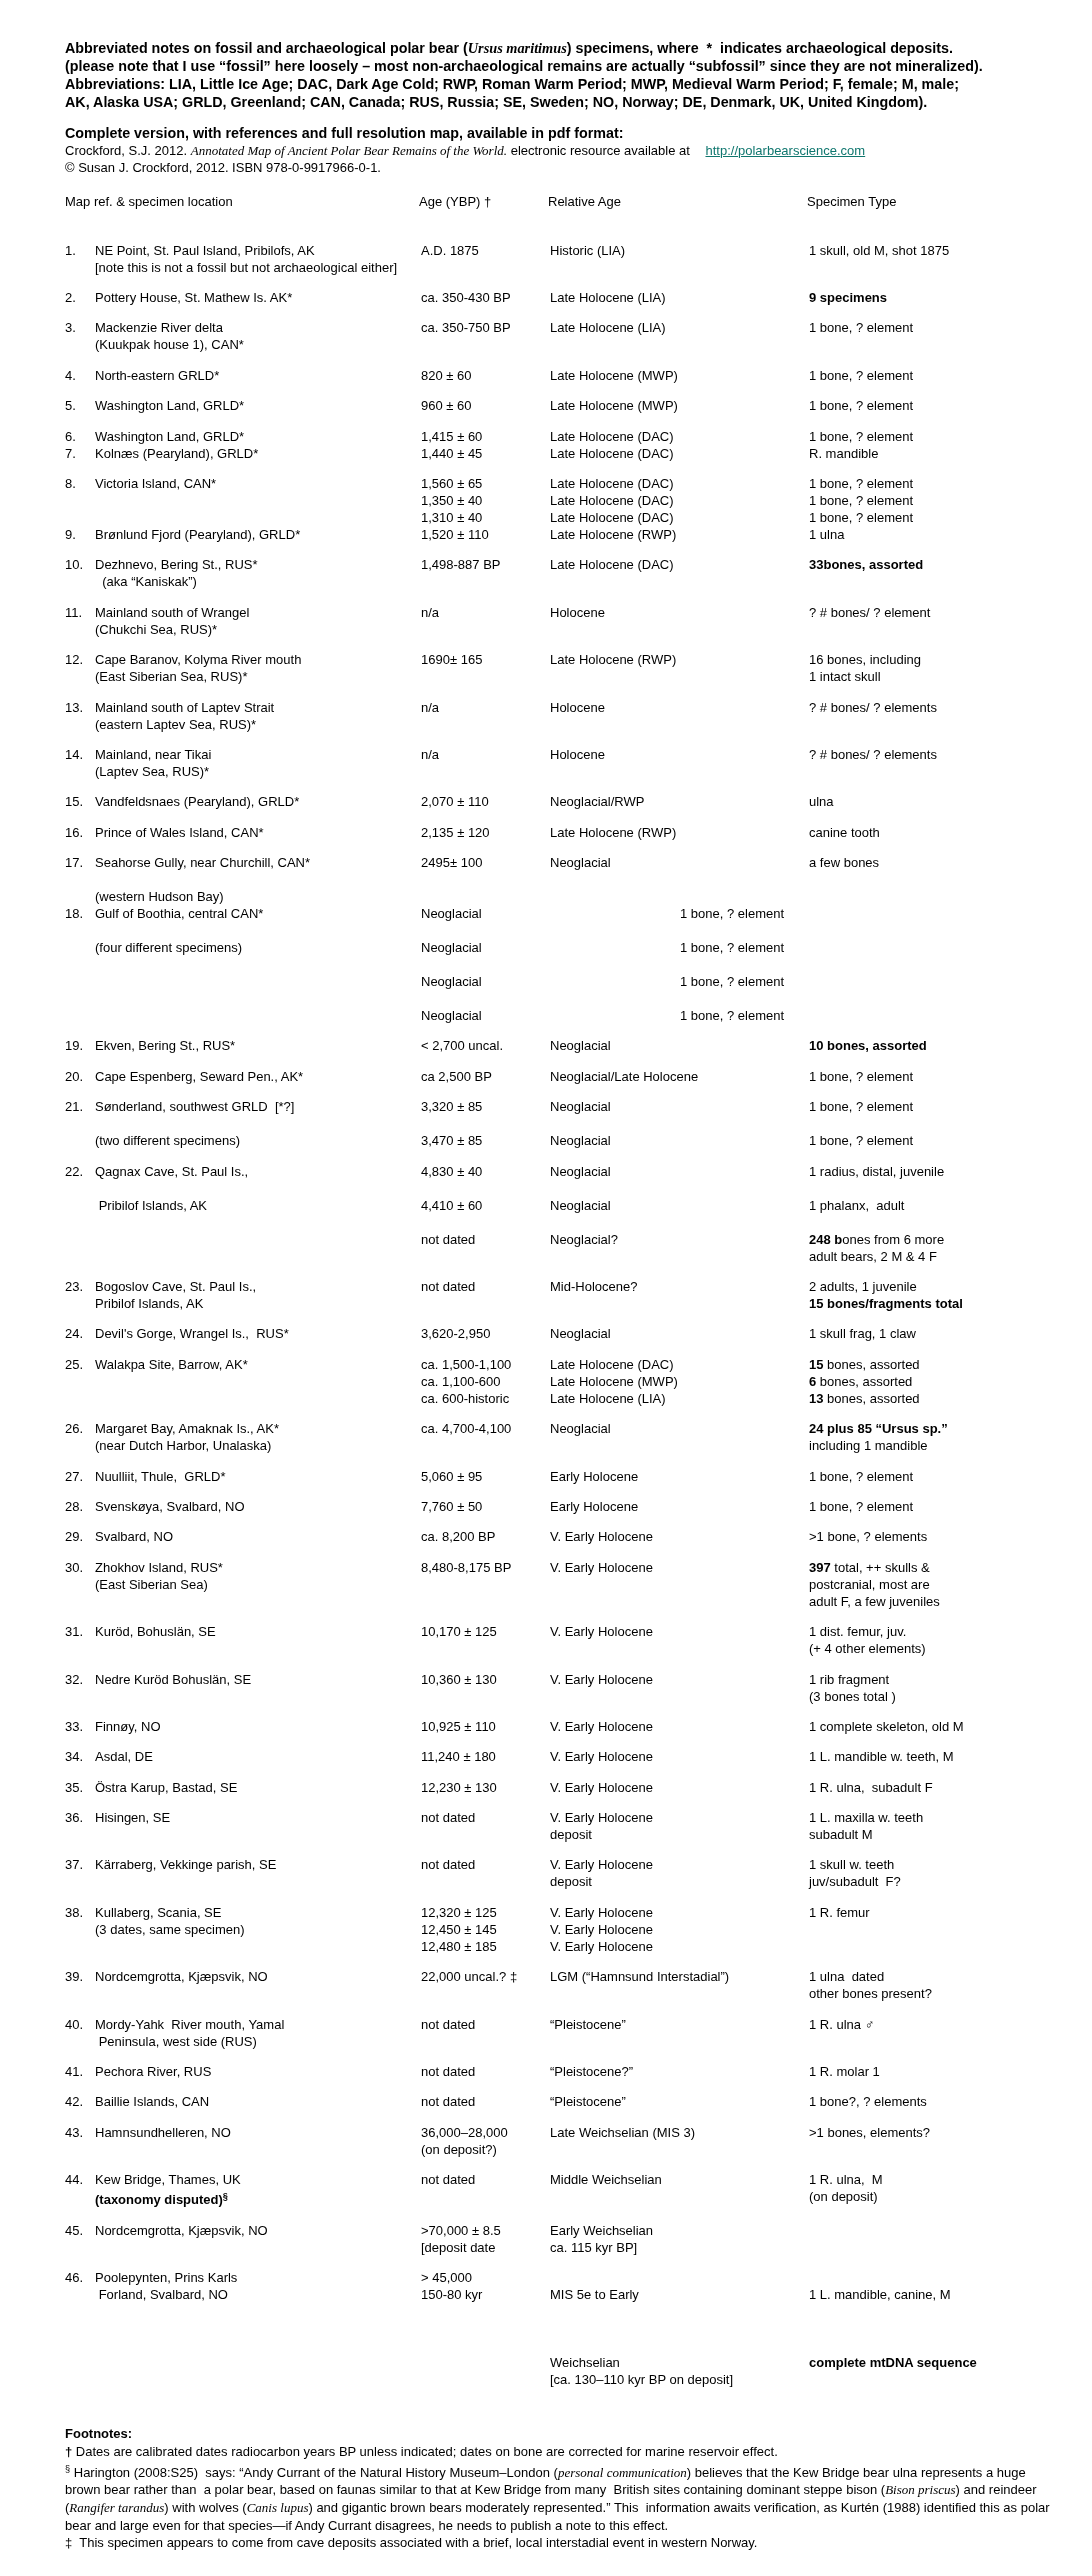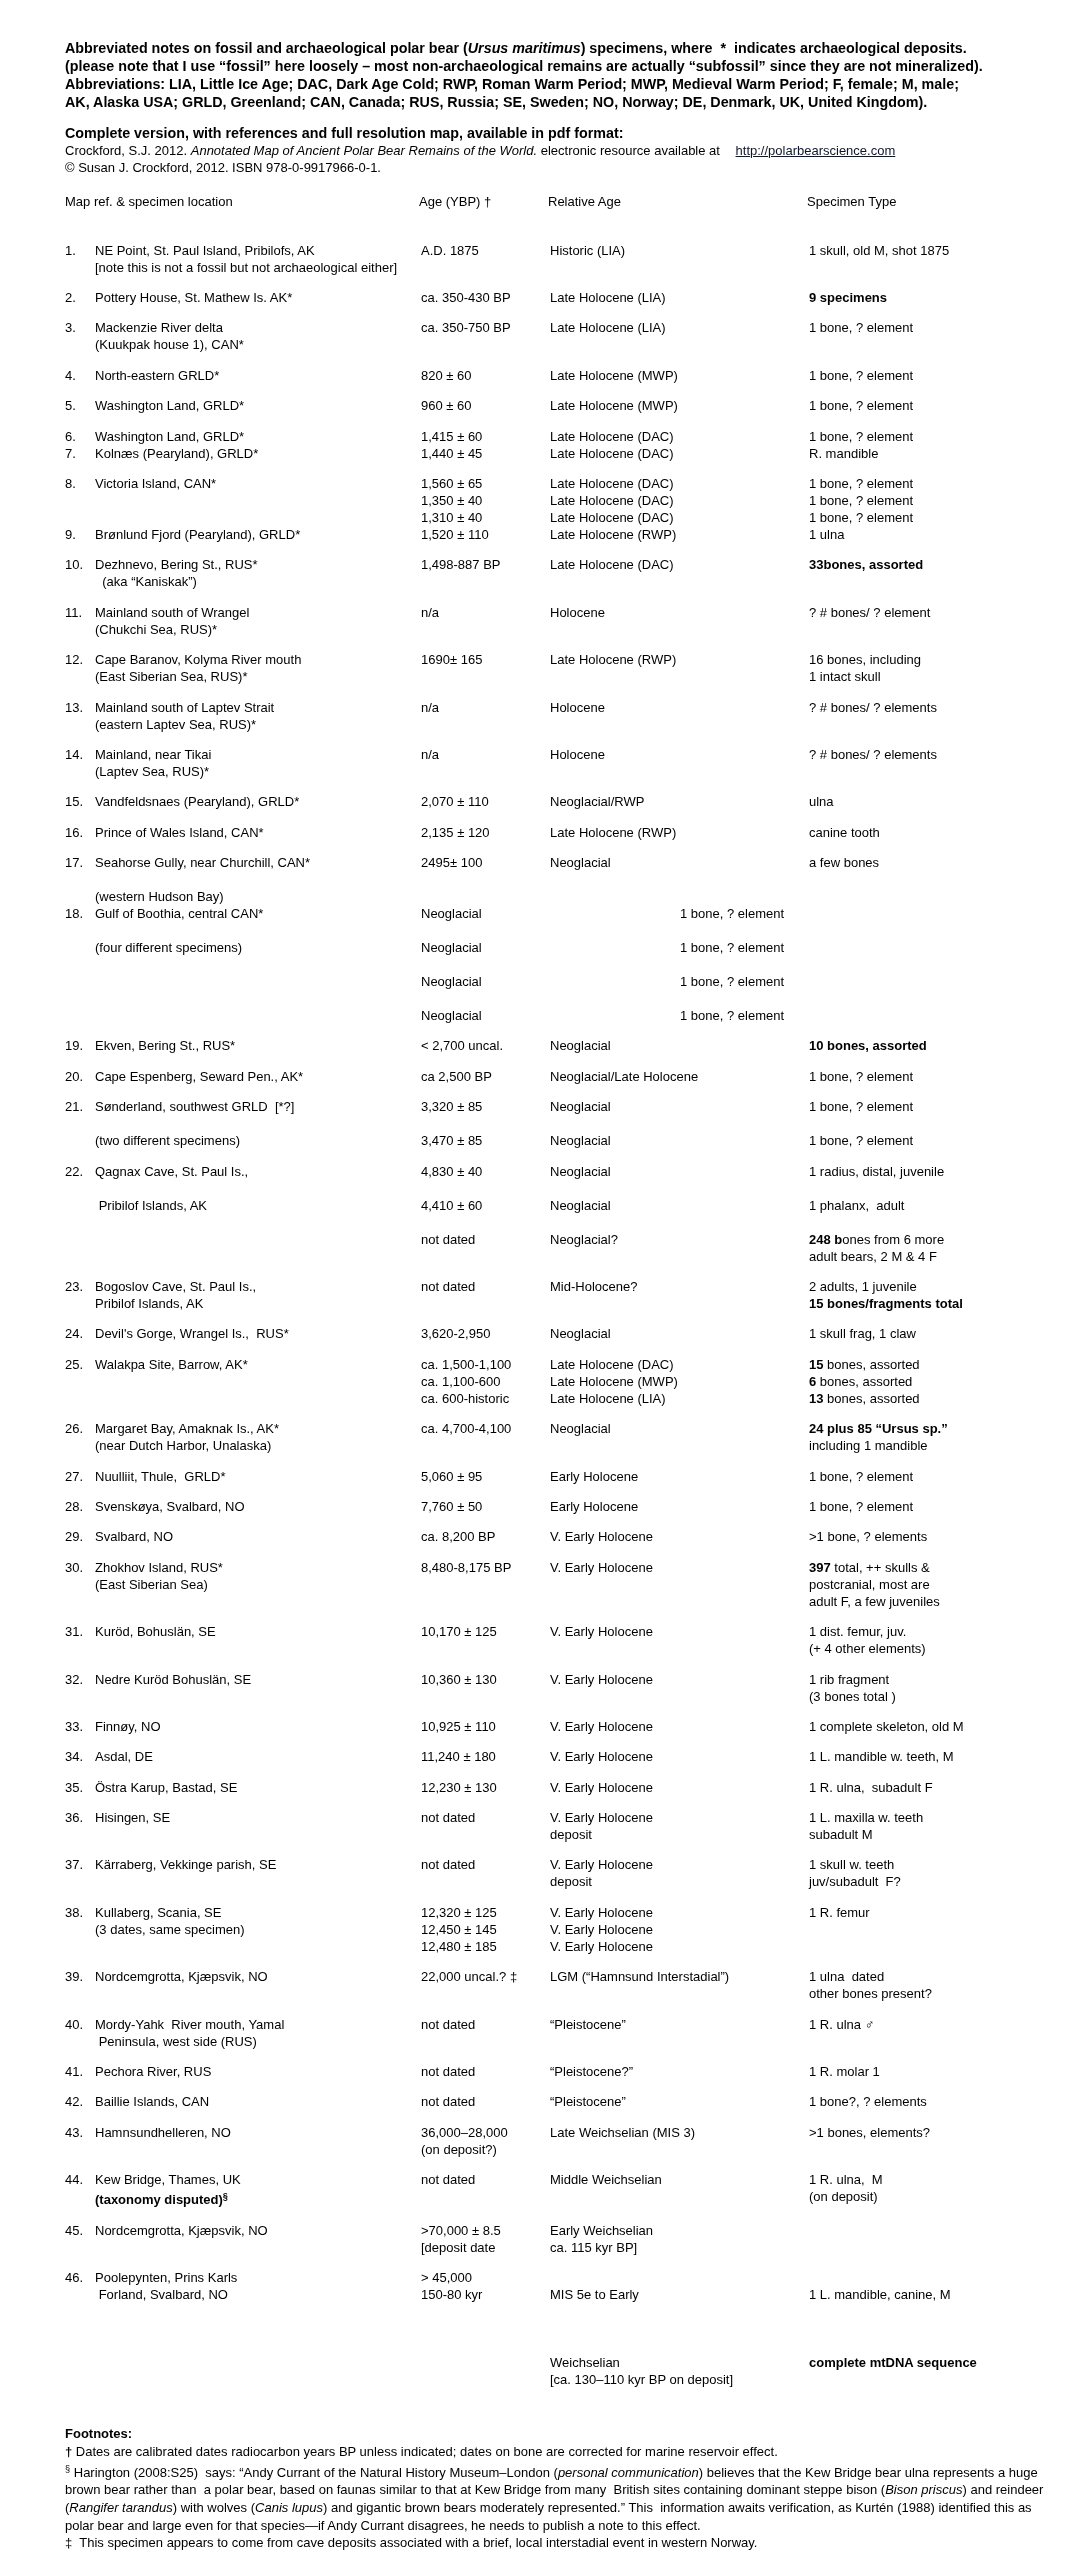--- a/index.html
+++ b/index.html
@@ -3,21 +3,21 @@
 <meta charset="utf-8">
 <style>
   html,body{margin:0;padding:0;background:#ffffff;}
   .page{
     width:1093px;min-height:2576px;box-sizing:border-box;
     padding:39px 35px 25px 65px;
     font-family:"Liberation Sans","DejaVu Sans",sans-serif;
     font-size:13px;line-height:17px;color:#000;
   }
   .b{font-weight:bold;}
-  .i{font-style:italic;}
+  .i{font-style:italic;font-family:Liberation Serif, serif;}
   .sup{vertical-align:super;font-size:9.2px;}
   .bsup{vertical-align:super;font-size:9.2px;font-weight:bold;}
   a.link{color:#0000ee;text-decoration:underline;cursor:pointer;}
   #intro{font-weight:bold;font-size:14.3px;line-height:18px;}
   #intro .ln{min-height:18px;}
   .pdf-block{margin-top:12.6px;}
   .pdf-head{font-weight:bold;font-size:14.3px;line-height:18px;}
   .ln{min-height:17px;white-space:pre-wrap;}
   .thead{display:flex;font-weight:normal;margin-top:17px;}
   .thead .h1{width:354px;flex:none;}
@@ -44,21 +44,21 @@
 
   <header>
     <div id="intro">
         <div class="ln"><span>Abbreviated notes on fossil and archaeological polar bear (</span><span class="i">Ursus maritimus</span><span>) specimens, where  *  indicates archaeological deposits.</span></div>
         <div class="ln"><span>(please note that I use “fossil” here loosely – most non-archaeological remains are actually “subfossil” since they are not mineralized).</span></div>
         <div class="ln"><span>Abbreviations: LIA, Little Ice Age; DAC, Dark Age Cold; RWP, Roman Warm Period; MWP, Medieval Warm Period; F, female; M, male;</span></div>
         <div class="ln"><span>AK, Alaska USA; GRLD, Greenland; CAN, Canada; RUS, Russia; SE, Sweden; NO, Norway; DE, Denmark, UK, United Kingdom).</span></div>
       </div>
     <div class="pdf-block">
       <div class="pdf-head">Complete version, with references and full resolution map,  available in pdf format:</div>
-      <div class="ln" id="citation"><span>Crockford, S.J. 2012. </span><span class="i">Annotated Map of Ancient Polar Bear Remains of the World.</span><span> electronic resource available at </span><a class="link" href="#" style="color: #0f172a; padding-left: 12px;">http://polarbearscience.com</a></div>
+      <div class="ln" id="citation"><span>Crockford, S.J. 2012. </span><span class="i">Annotated Map of Ancient Polar Bear Remains of the World.</span><span> electronic resource available at </span><a class="link" href="#" style="color: #0f766e; padding-left: 12px;">http://polarbearscience.com</a></div>
       <div class="ln">© Susan J. Crockford, 2012. ISBN 978-0-9917966-0-1.</div>
     </div>
   </header>
 
   <div class="thead">
     <div class="h1">Map ref. &amp; specimen location</div>
     <div class="h2">Age (YBP) †</div>
     <div class="h3">Relative Age</div>
     <div class="h4">Specimen Type</div>
   </div>

